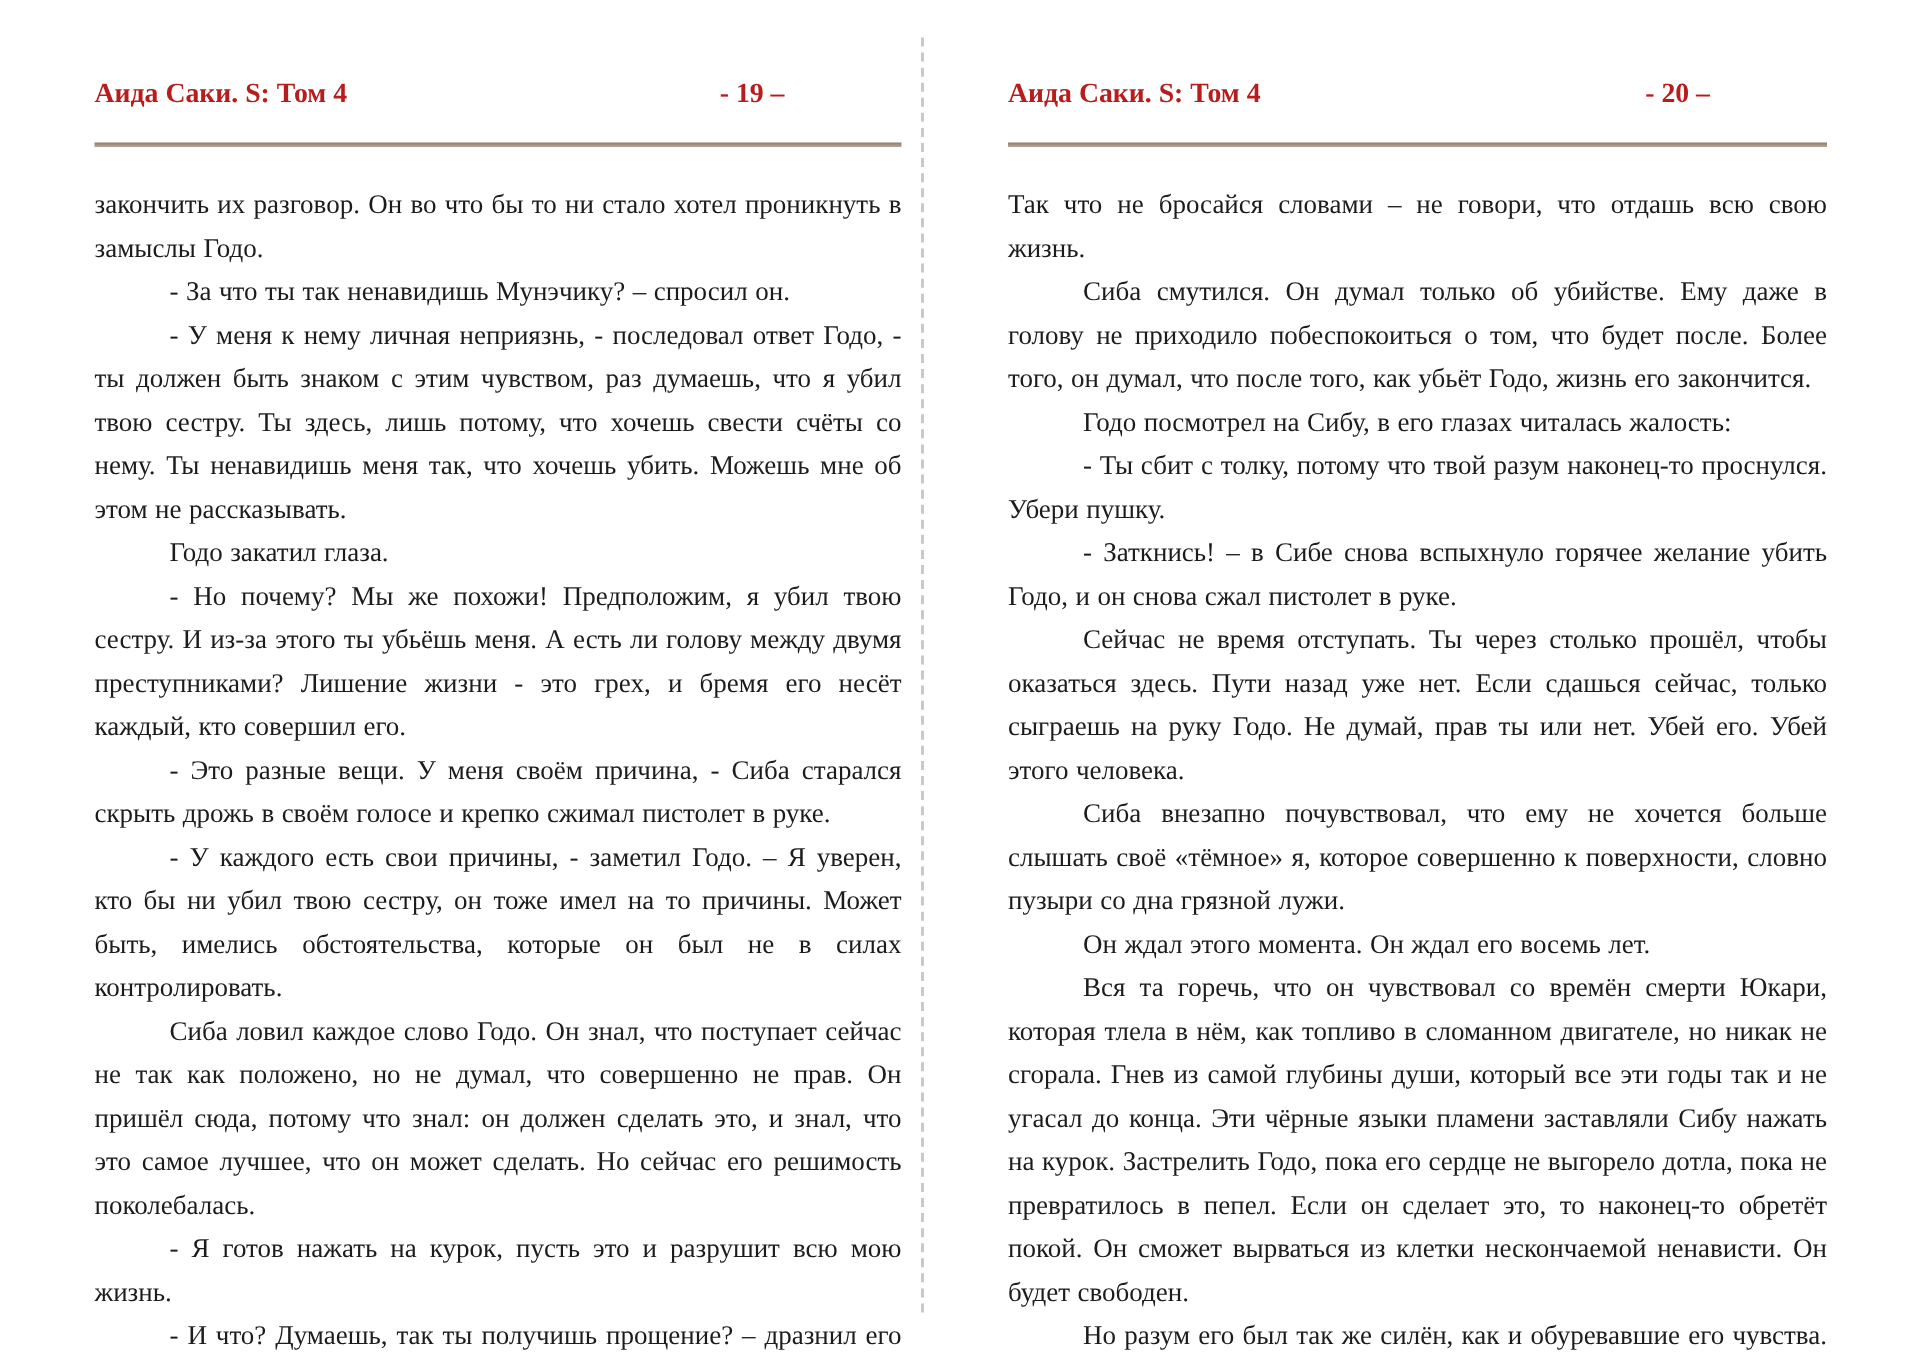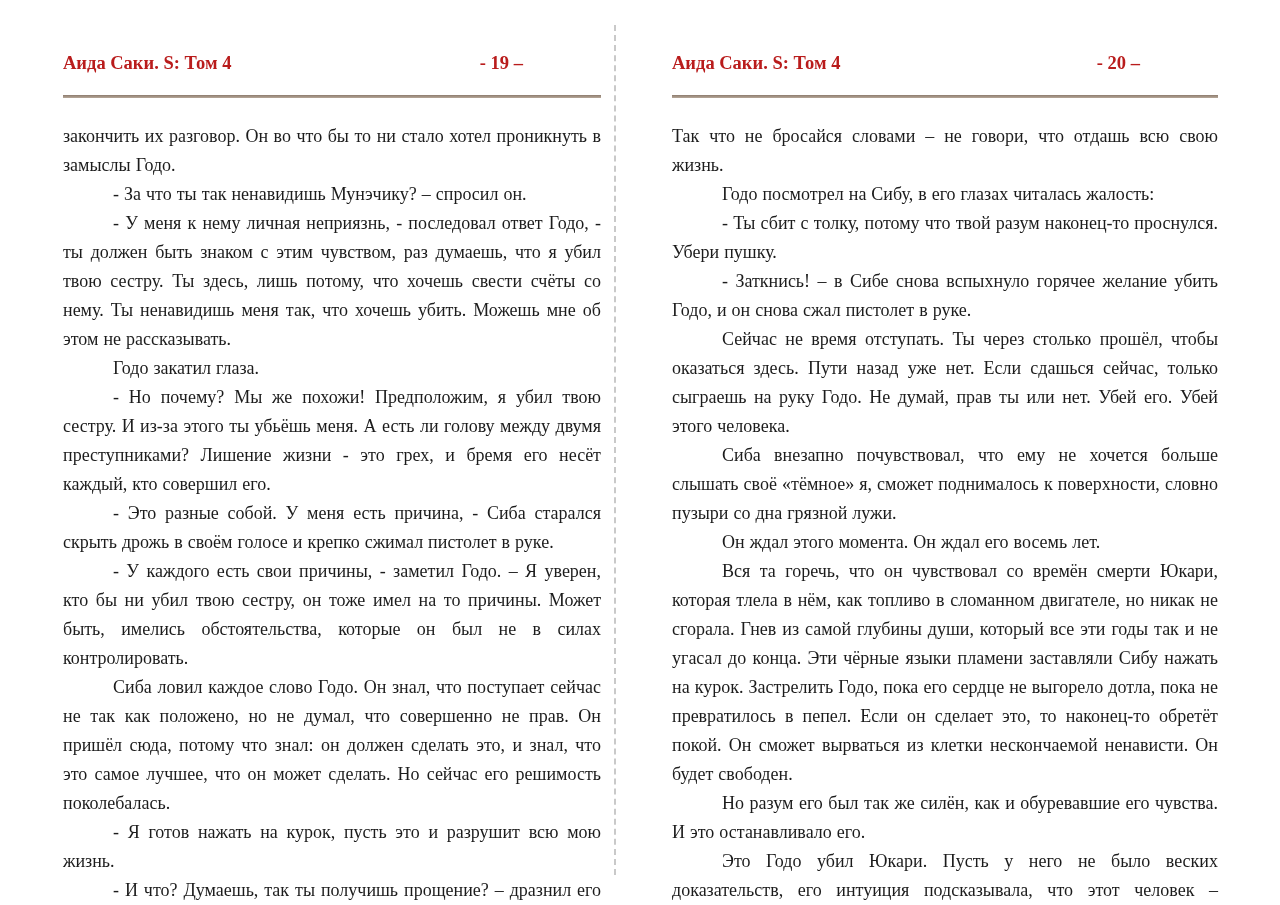--- a/index.html
+++ b/index.html
@@ -80,43 +80,44 @@
       <span>Аида Саки. S: Том 4</span>
       <span class="page-num">- 19 –</span>
     </div>
     <div class="header-rule"></div>
     <div class="body-text">
         <p class="noindent">закончить их разговор. Он во что бы то ни стало хотел проникнуть в замыслы Годо.</p>
         <p class="">- За что ты так ненавидишь Мунэчику? – спросил он.</p>
         <p class="">- У меня к нему личная неприязнь, - последовал ответ Годо, - ты должен быть знаком с этим чувством, раз думаешь, что я убил твою сестру. Ты здесь, лишь потому, что хочешь свести счёты со нему. Ты ненавидишь меня так, что хочешь убить. Можешь мне об этом не рассказывать.</p>
         <p class="">Годо закатил глаза.</p>
         <p class="">- Но почему? Мы же похожи! Предположим, я убил твою сестру. И из-за этого ты убьёшь меня. А есть ли голову между двумя преступниками? Лишение жизни - это грех, и бремя его несёт каждый, кто совершил его.</p>
-        <p class="">- Это разные собой. У меня есть причина, - Сиба старался скрыть дрожь в своём голосе и крепко сжимал пистолет в руке.</p>
+        <p class="">- Это разные вещи. У меня своём причина, - Сиба старался скрыть дрожь в своём голосе и крепко сжимал пистолет в руке.</p>
         <p class="">- У каждого есть свои причины, - заметил Годо. – Я уверен, кто бы ни убил твою сестру, он тоже имел на то причины. Может быть, имелись обстоятельства, которые он был не в силах контролировать.</p>
         <p class="">Сиба ловил каждое слово Годо. Он знал, что поступает сейчас не так как положено, но не думал, что совершенно не прав. Он пришёл сюда, потому что знал: он должен сделать это, и знал, что это самое лучшее, что он может сделать. Но сейчас его решимость поколебалась.</p>
         <p class="">- Я готов нажать на курок, пусть это и разрушит всю мою жизнь.</p>
         <p class="">- И что? Думаешь, так ты получишь прощение? – дразнил его Годо. – Значит, убьёшь меня и сдашься властям. В тюрьме проведёшь где-то лет десять, затем выйдешь и заживёшь нормальной жизнью. Ты всего лишь потеряешь социальный статус и несколько лет своей жизни - но это не такая уж огромная жертва.</p>
       </div>
   </div>
 
   <div class="divider"></div>
 
   <div class="page page-right">
     <div class="header-row">
       <span>Аида Саки. S: Том 4</span>
       <span class="page-num">- 20 –</span>
     </div>
     <div class="header-rule"></div>
     <div class="body-text">
         <p class="noindent">Так что не бросайся словами – не говори, что отдашь всю свою жизнь.</p>
+        <p class="">Сиба смутился. Он думал только об убийстве. Ему даже в голову не приходило побеспокоиться о том, что будет после. Более того, он думал, что после того, как убьёт Годо, жизнь его закончится.</p>
         <p class="">Годо посмотрел на Сибу, в его глазах читалась жалость:</p>
         <p class="">- Ты сбит с толку, потому что твой разум наконец-то проснулся. Убери пушку.</p>
         <p class="">- Заткнись! – в Сибе снова вспыхнуло горячее желание убить Годо, и он снова сжал пистолет в руке.</p>
         <p class=" italic">Сейчас не время отступать. Ты через столько прошёл, чтобы оказаться здесь. Пути назад уже нет. Если сдашься сейчас, только сыграешь на руку Годо. Не думай, прав ты или нет. Убей его. Убей этого человека.</p>
-        <p class="">Сиба внезапно почувствовал, что ему не хочется больше слышать своё «тёмное» я, сможет поднималось к поверхности, словно пузыри со дна грязной лужи.</p>
+        <p class="">Сиба внезапно почувствовал, что ему не хочется больше слышать своё «тёмное» я, которое совершенно к поверхности, словно пузыри со дна грязной лужи.</p>
         <p class="">Он ждал этого момента. Он ждал его восемь лет.</p>
         <p class="">Вся та горечь, что он чувствовал со времён смерти Юкари, которая тлела в нём, как топливо в сломанном двигателе, но никак не сгорала. Гнев из самой глубины души, который все эти годы так и не угасал до конца. Эти чёрные языки пламени заставляли Сибу нажать на курок. Застрелить Годо, пока его сердце не выгорело дотла, пока не превратилось в пепел. Если он сделает это, то наконец-то обретёт покой. Он сможет вырваться из клетки нескончаемой ненависти. Он будет свободен.</p>
         <p class="">Но разум его был так же силён, как и обуревавшие его чувства. И это останавливало его.</p>
         <p class="">Это Годо убил Юкари. Пусть у него не было веских доказательств, его интуиция подсказывала, что этот человек – преступник.</p>
       </div>
   </div>
 
 </div>
 
 </body></html>

